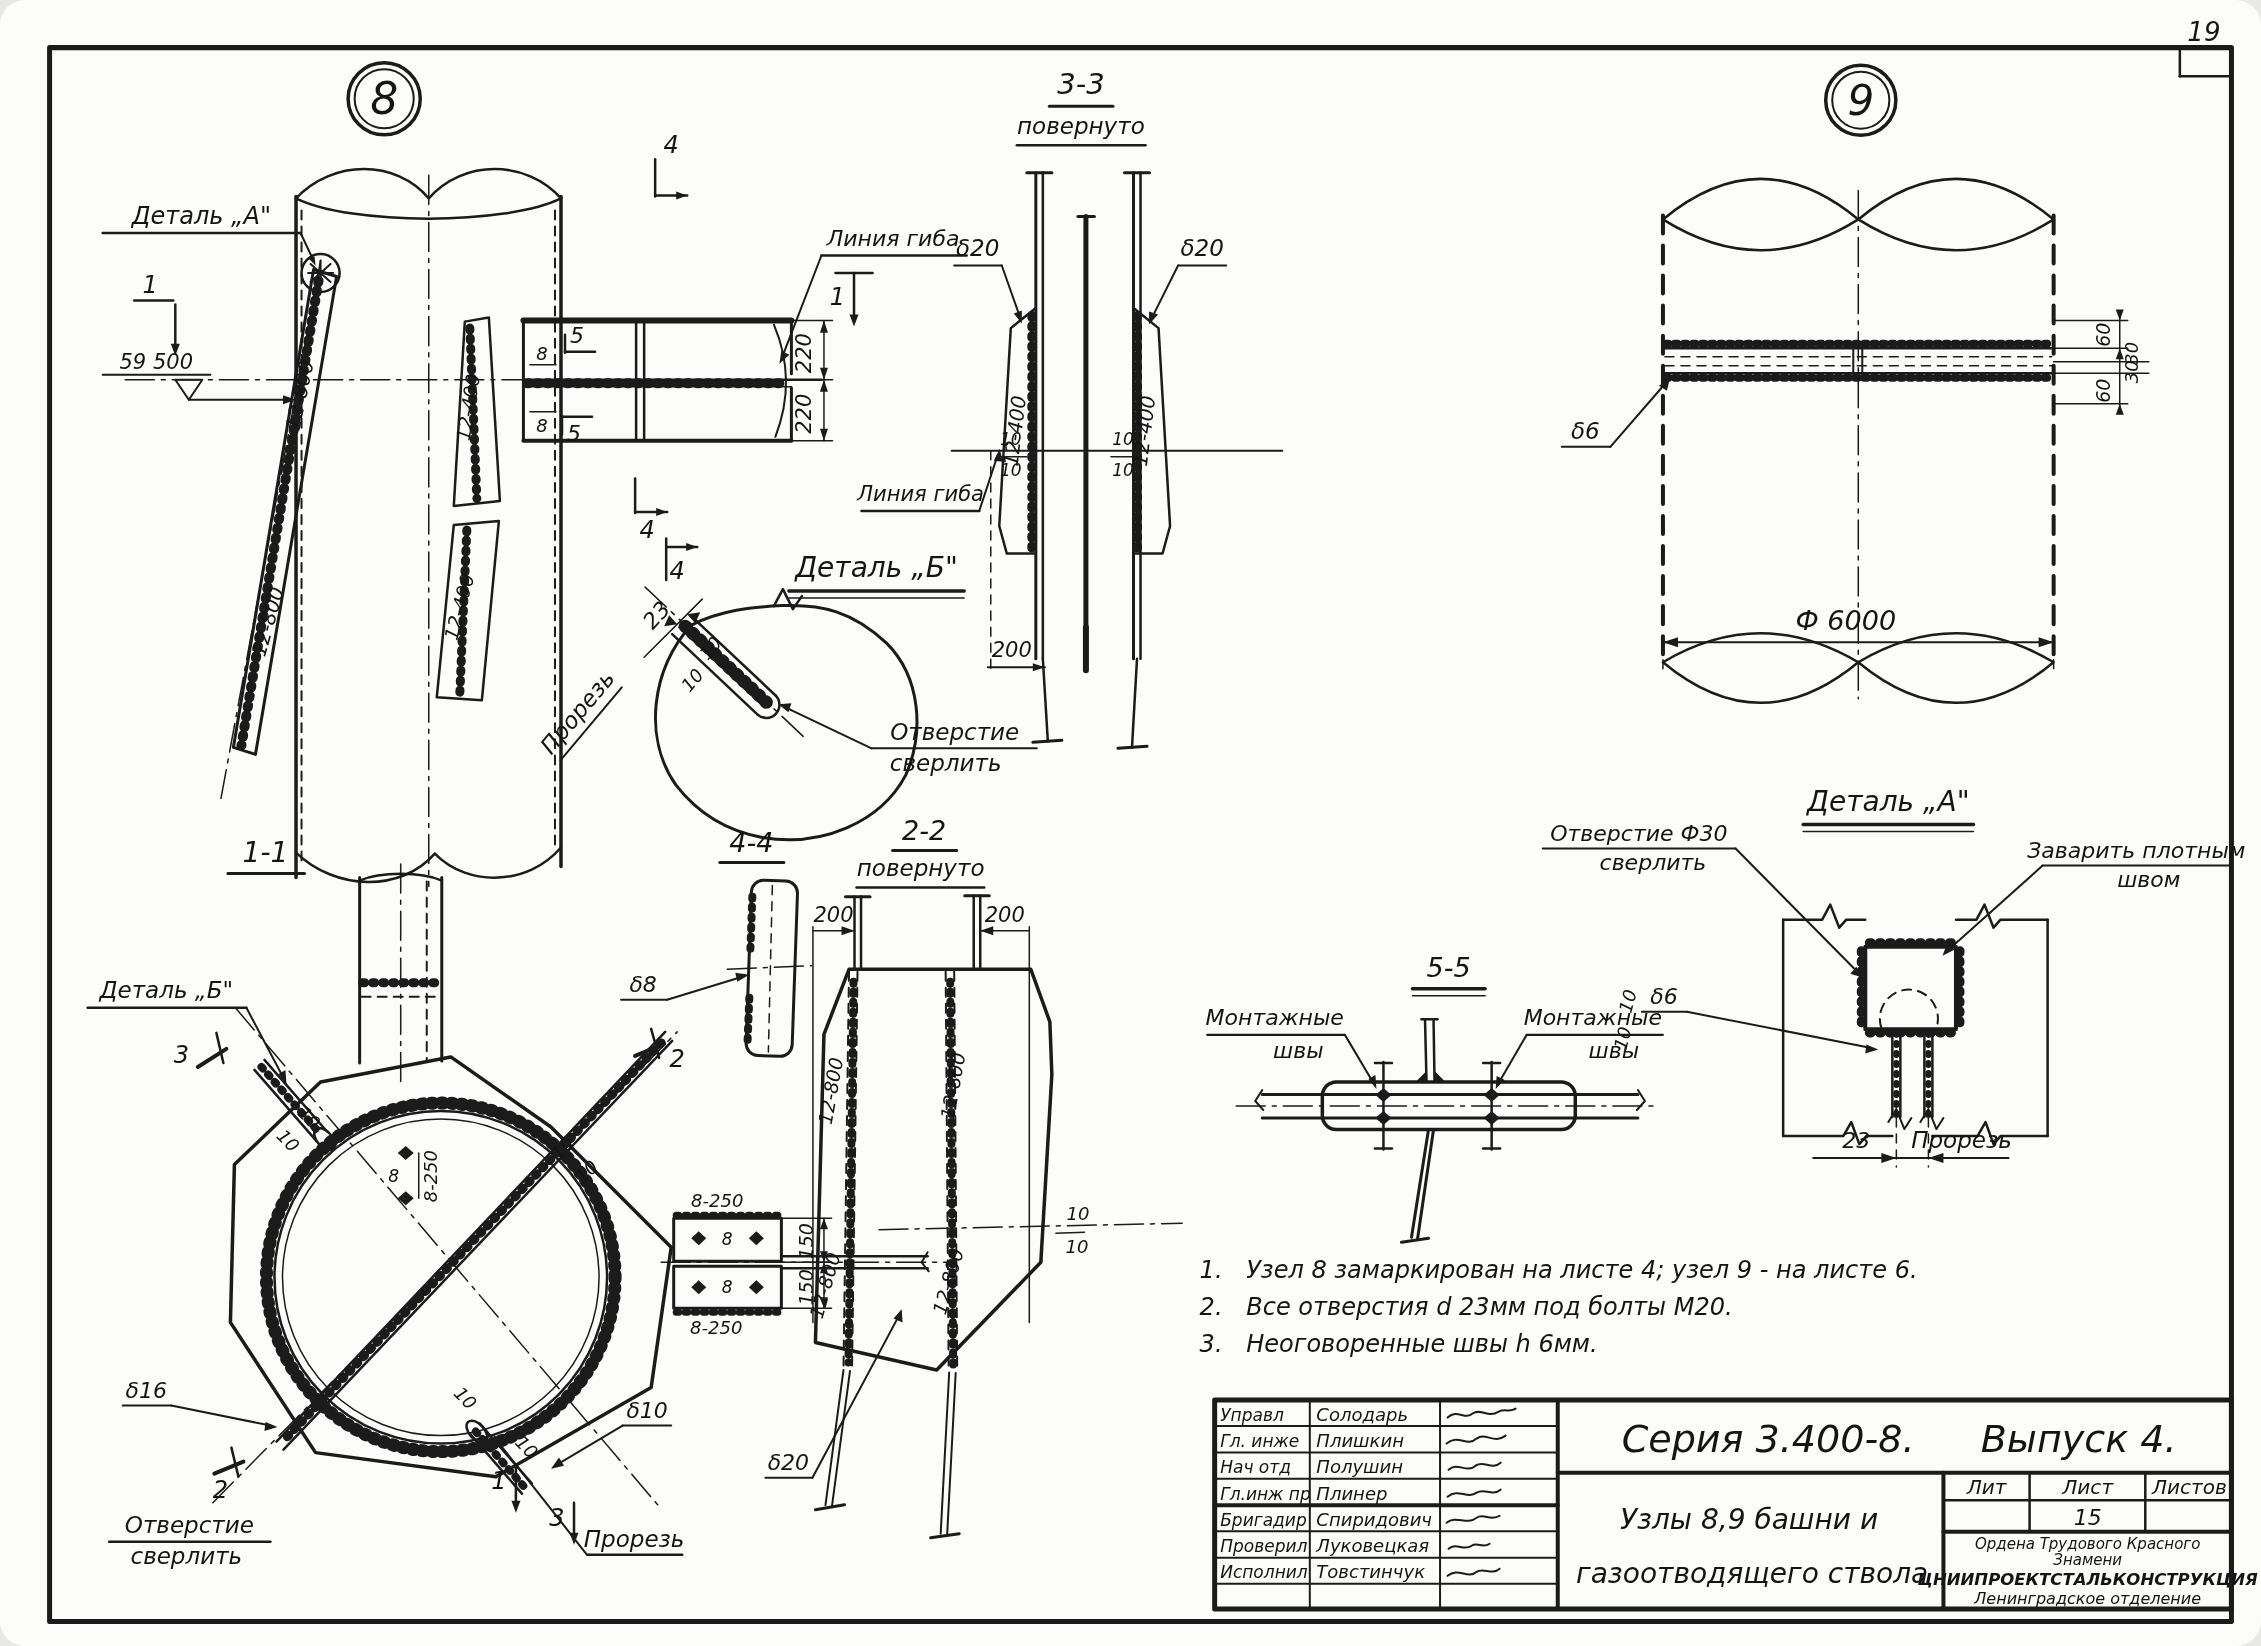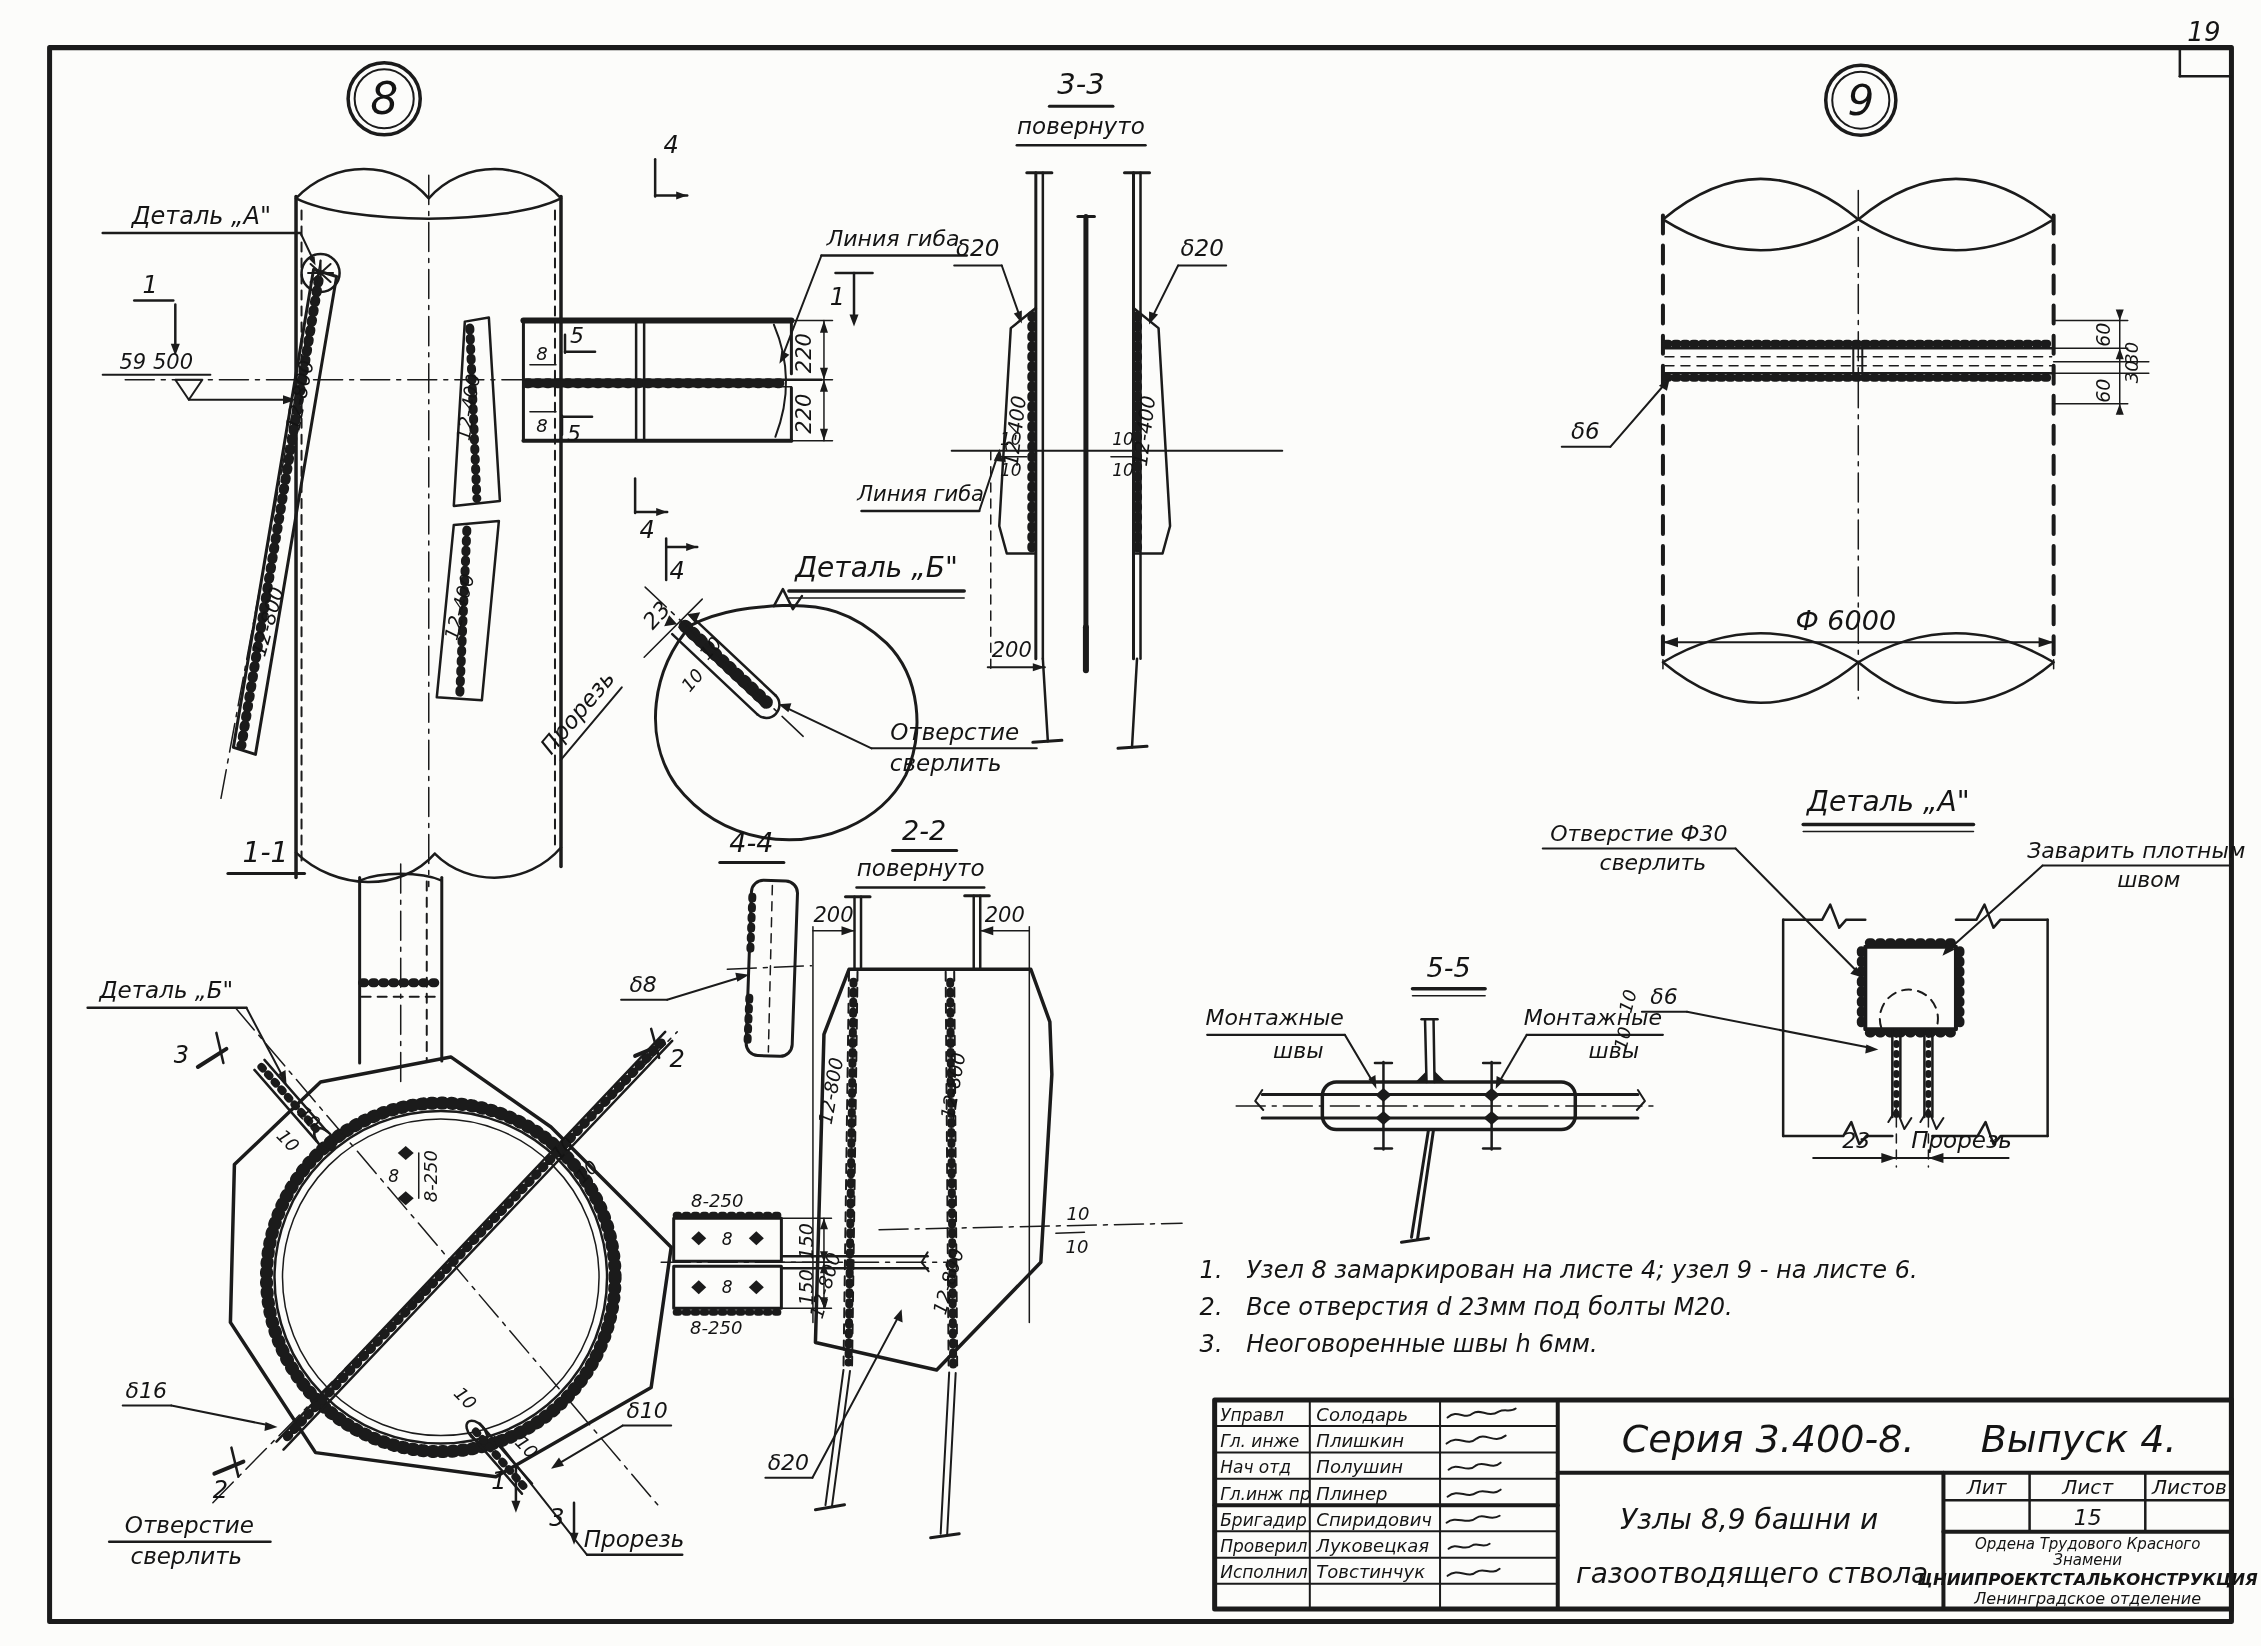--- a/index.html
+++ b/index.html
@@ -1,16 +1,16 @@
 <!DOCTYPE html>
 <html style="font-size:8px"><head>
 <meta charset="utf-8">
 <style>
   html,body{margin:0;padding:0;background:#e8e8e4;}
-  #sheet{position:relative;width:2261px;height:1646px;background:#fcfcfa;overflow:hidden;}
+  #sheet{position:relative;width:2261px;height:1646px;background:#fcfcfa;overflow:hidden;border-radius:25px;}
   svg{position:absolute;left:0;top:0;}
   .ln{stroke:#1b1b1b;fill:none;stroke-linecap:round;stroke-linejoin:round;}.s3{stroke-width:3}.s4{stroke-width:4}.s5{stroke-width:5}
   .s6{stroke-width:6}.s7{stroke-width:7}.s8{stroke-width:8}.s10{stroke-width:10}.s12{stroke-width:12}
   .dash{stroke-dasharray:36 24;}
   .sdash{stroke-dasharray:18 14;}
   .cdash{stroke-dasharray:58 14 8 14;}
   .hband{stroke-dasharray:4 16;}
   .xband{stroke-dasharray:5 13;}
   .fillb{fill:#1b1b1b;stroke:none;}
   text{font-family:"DejaVu Sans","Liberation Sans",sans-serif;font-style:italic;fill:#141414;text-anchor:middle;}

